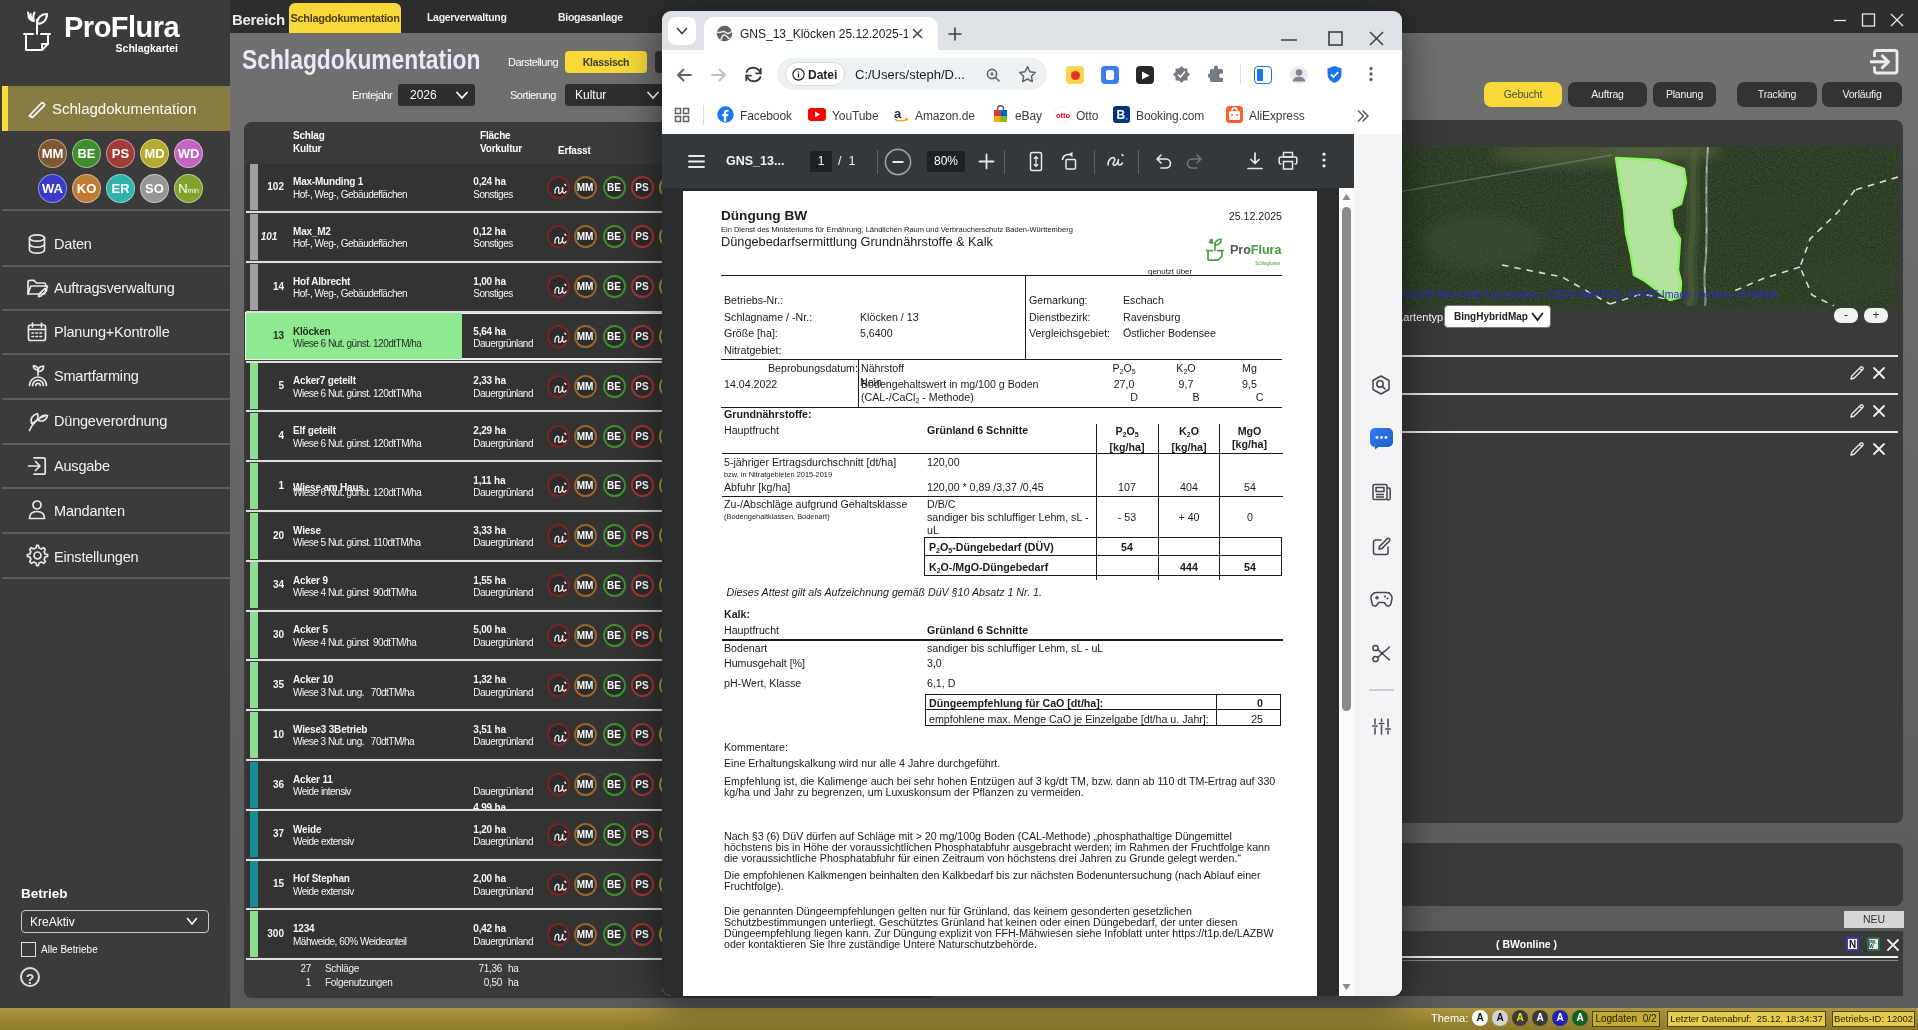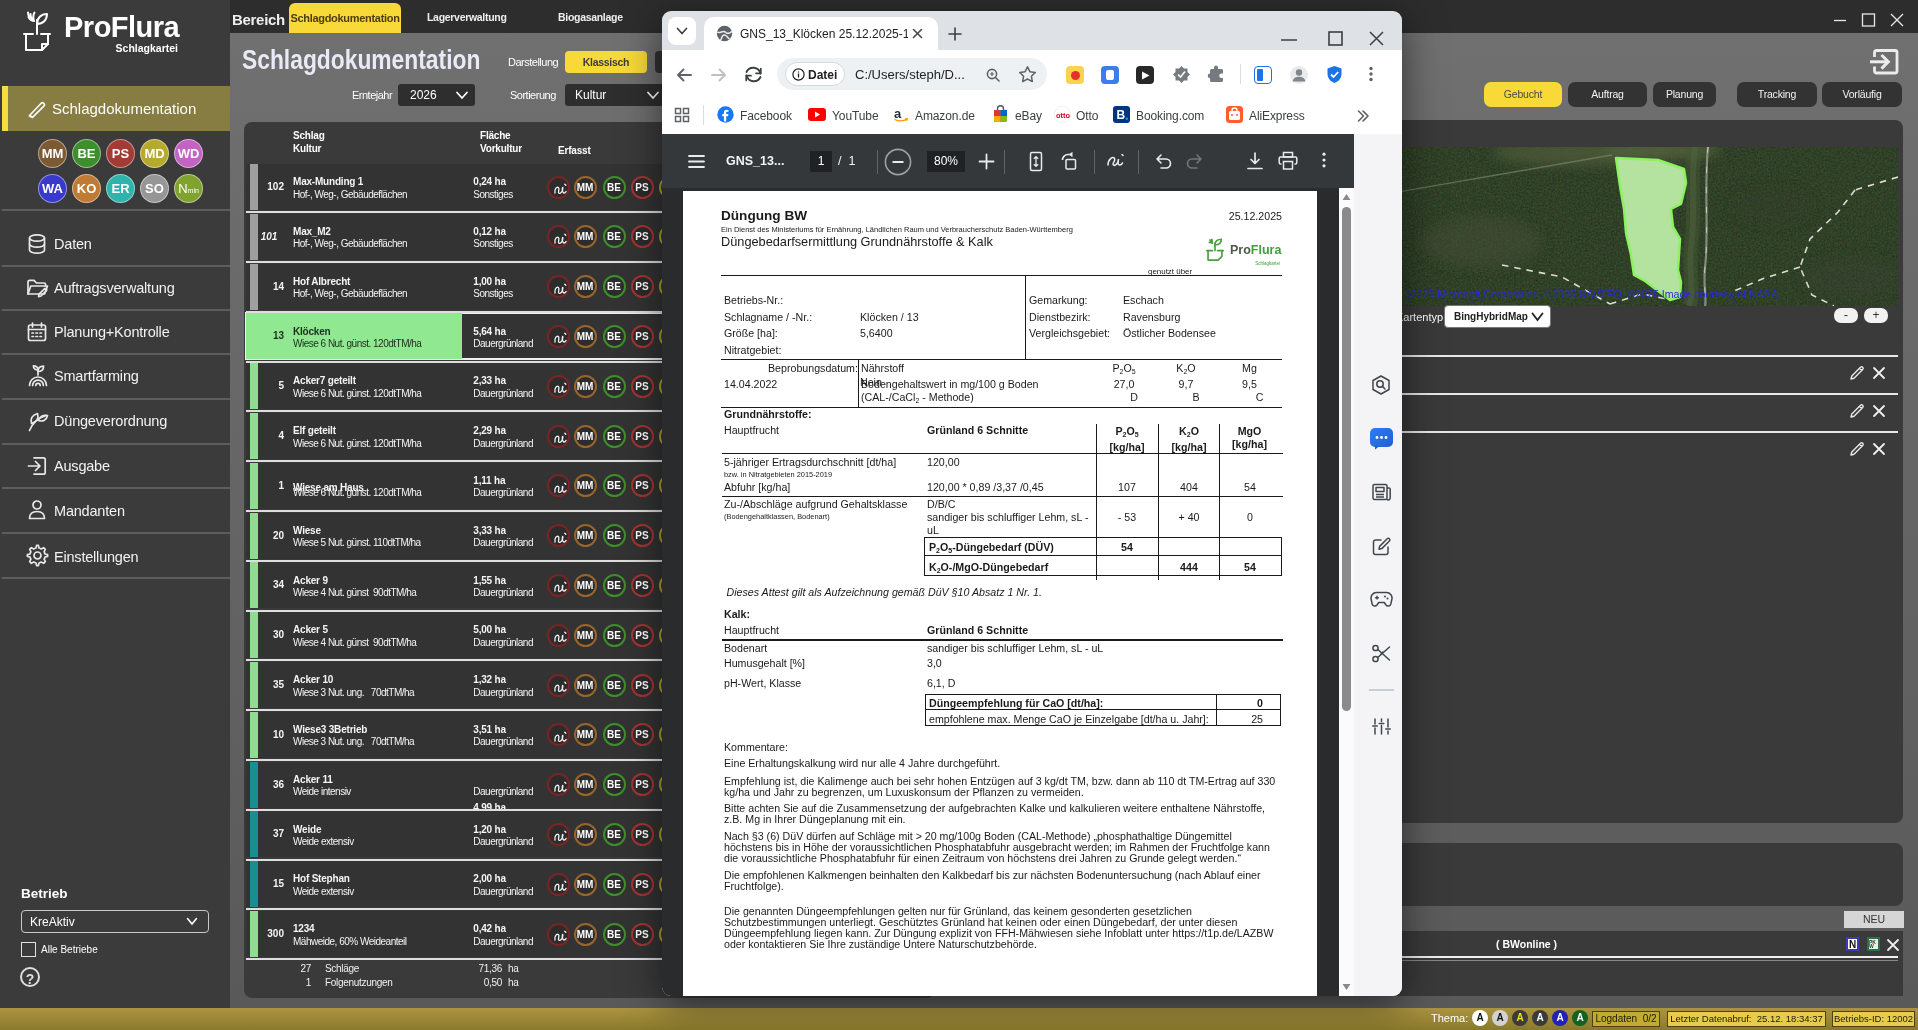--- a/index.html
+++ b/index.html
@@ -921,21 +921,20 @@
     <div class="abs" style="left:235px;top:502.6px;width:355.5px;height:16.2px;border:1.6px solid #1a1a1a;"></div>
     <div class="abs" style="left:235px;top:518.8px;width:355.5px;height:16.1px;border:1px solid #1a1a1a;border-top:none;"></div>
     <div class="abs" style="left:526px;top:502.6px;width:1.3px;height:32.3px;background:#1a1a1a;"></div>
     <div class="pt" style="left:239px;top:505.6px;"><b>Düngeempfehlung für CaO [dt/ha]:</b></div>
     <div class="pt" style="left:529px;top:505.6px;width:44px;text-align:right;"><b>0</b></div>
     <div class="pt" style="left:239px;top:521.5px;">empfohlene max. Menge CaO je Einzelgabe [dt/ha u. Jahr]:</div>
     <div class="pt" style="left:529px;top:521.5px;width:44px;text-align:right;">25</div>
     <div class="pt" style="left:34px;top:549.6px;">Kommentare:</div>
     <div class="pt" style="left:34px;top:567.4px;line-height:10.9px;width:580px;">Eine Erhaltungskalkung wird nur alle 4 Jahre durchgeführt.</div>
     <div class="pt" style="left:34px;top:585px;line-height:10.9px;width:580px;">Empfehlung ist, die Kalimenge auch bei sehr hohen Entzügen auf 3 kg/dt TM, bzw. dann ab 110 dt TM-Ertrag auf 330<br>kg/ha und Jahr zu begrenzen, um Luxuskonsum der Pflanzen zu vermeiden.</div>
-    <div class="pt" style="left:34px;top:611.8px;line-height:10.9px;width:580px;">Bitte achten Sie auf die Zusammensetzung der aufgebrachten Kalke und kalkulieren weitere enthaltene Nährstoffe,<br>z.B. Mg in Ihrer Düngeplanung mit ein.</div>
     <div class="pt" style="left:34px;top:640.4px;line-height:10.9px;width:580px;">Nach §3 (6) DüV dürfen auf Schläge mit &gt; 20 mg/100g Boden (CAL-Methode) „phosphathaltige Düngemittel<br>höchstens bis in Höhe der voraussichtlichen Phosphatabfuhr ausgebracht werden; im Rahmen der Fruchtfolge kann<br>die voraussichtliche Phosphatabfuhr für einen Zeitraum von höchstens drei Jahren zu Grunde gelegt werden.“</div>
     <div class="pt" style="left:34px;top:679px;line-height:10.9px;width:580px;">Die empfohlenen Kalkmengen beinhalten den Kalkbedarf bis zur nächsten Bodenuntersuchung (nach Ablauf einer<br>Fruchtfolge).</div>
     <div class="pt" style="left:34px;top:715.4px;line-height:10.9px;width:580px;">Die genannten Düngeempfehlungen gelten nur für Grünland, das keinem gesonderten gesetzlichen<br>Schutzbestimmungen unterliegt. Geschütztes Grünland hat keinen oder einen Düngebedarf, der unter diesen<br>Düngeempfehlung liegen kann. Zur Düngung explizit von FFH-Mähwiesen siehe Infoblatt unter https:​//t1p.de/LAZBW<br>oder kontaktieren Sie Ihre zuständige Untere Naturschutzbehörde.</div>
     </div>
     <div class="abs" style="left:677px;top:177px;width:15px;height:808px;background:#fbfbfb;"></div>
     <svg class="abs" style="left:680px;top:182px;" width="9" height="8" viewBox="0 0 9 8">
         <path d="M0.5 7 L4.5 1 L8.5 7 Z" fill="#8a8a8a"></path>
       </svg>
     <svg class="abs" style="left:680px;top:972px;" width="9" height="8" viewBox="0 0 9 8">
         <path d="M0.5 1 L4.5 7 L8.5 1 Z" fill="#8a8a8a"></path>

